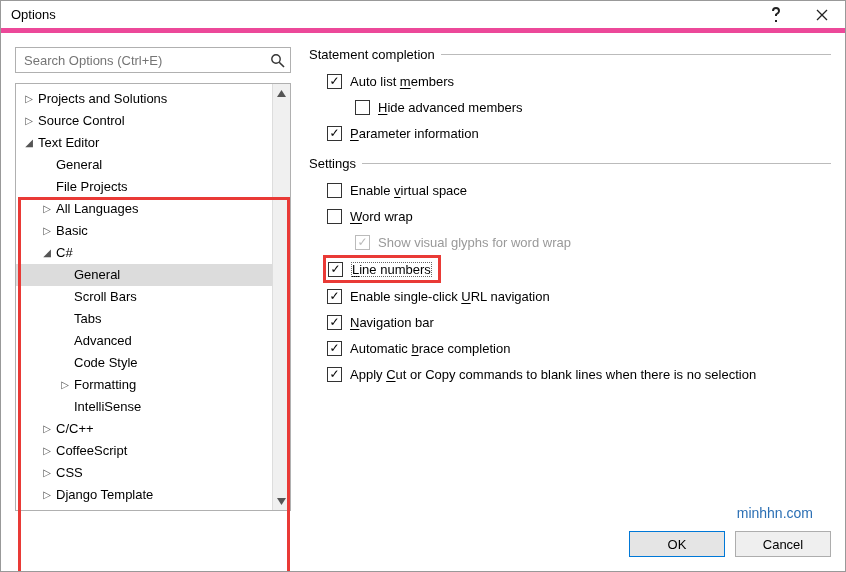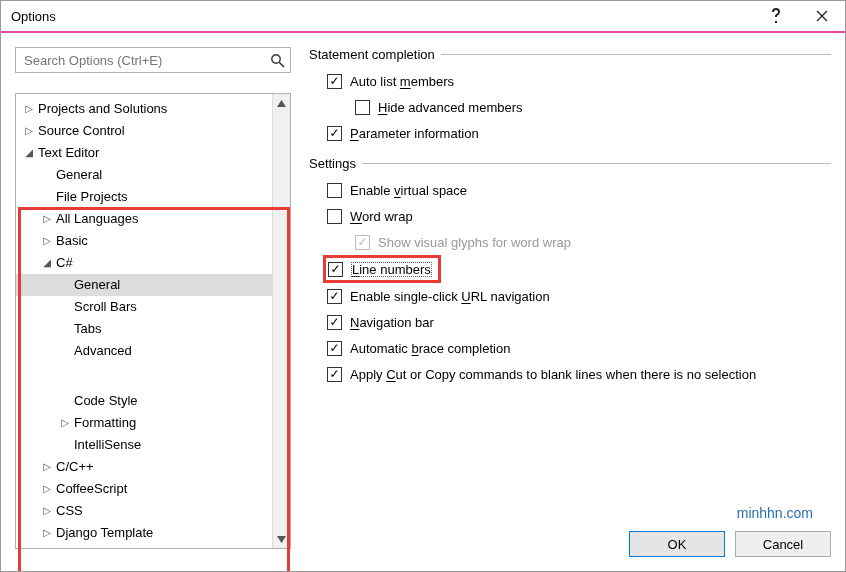--- a/index.html
+++ b/index.html
@@ -12,41 +12,41 @@
     width: 846px;
     height: 572px;
     border: 1px solid #999;
     overflow: hidden;
     display: flex;
     flex-direction: column;
   }
   
   .titlebar {
     display:flex; align-items:center; justify-content:space-between;
-    height: 32px; padding: 0 0 0 10px; border-bottom:2px solid #ec4899;
+    height: 32px; padding: 0 0 0 10px; border-bottom:5px solid #ec4899;
     background:#fff;
   }
   .titlebar .title { font-size:13px; }
   .titlebar .controls { display:flex; }
   .titlebar .ctl {
     width: 46px; height: 32px; display:flex; align-items:center; justify-content:center;
     cursor:default;
   }
 
   .content {
     flex:1; display:flex; padding:14px 14px 0 14px; gap:18px;
     align-items:flex-start; min-height:0;
   }
 
   
   .left { width: 276px; display:flex; flex-direction:column; }
   .searchwrap {
     position:relative; border:1px solid #b0b0b0; height:26px;
     display:flex; align-items:center; padding: 0 26px 0 6px;
-    background:#fff; margin-bottom:20px;
+    background:#fff; margin-bottom:10px;
   }
   .searchwrap input {
     border:none; outline:none; width:100%; font: inherit; color:#777;
     background:transparent;
   }
   .searchwrap .mag {
     position:absolute; right:4px; top:3px; width:18px; height:18px;
     display:flex; align-items:center; justify-content:center; color:#555;
   }
 
@@ -193,21 +193,21 @@
             <span>Scroll Bars</span>
           </div>
           <div class="row" style="padding-left: 42px;">
             <span class="glyph" style="visibility: hidden;"></span>
             <span>Tabs</span>
           </div>
           <div class="row" style="padding-left: 42px;">
             <span class="glyph" style="visibility: hidden;"></span>
             <span>Advanced</span>
           </div>
-          <div class="row" style="padding-left: 42px; margin-top: 28px;">
+          <div class="row" style="padding-left: 42px;">
             <span class="glyph" style="visibility: hidden;"></span>
             <span>Code Style</span>
           </div>
           <div class="row" style="padding-left: 42px;">
             <span class="glyph">▷</span>
             <span>Formatting</span>
           </div>
           <div class="row" style="padding-left: 42px;">
             <span class="glyph" style="visibility: hidden;"></span>
             <span>IntelliSense</span>

